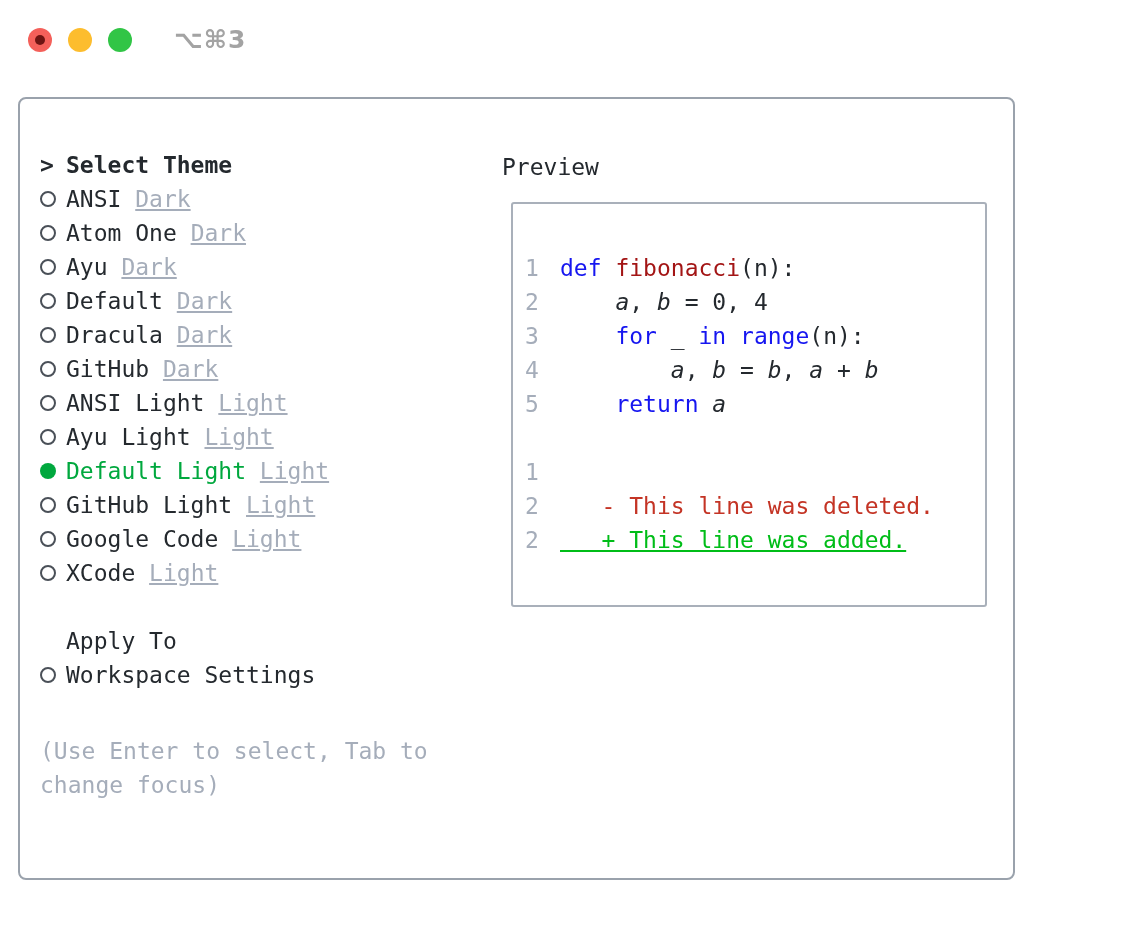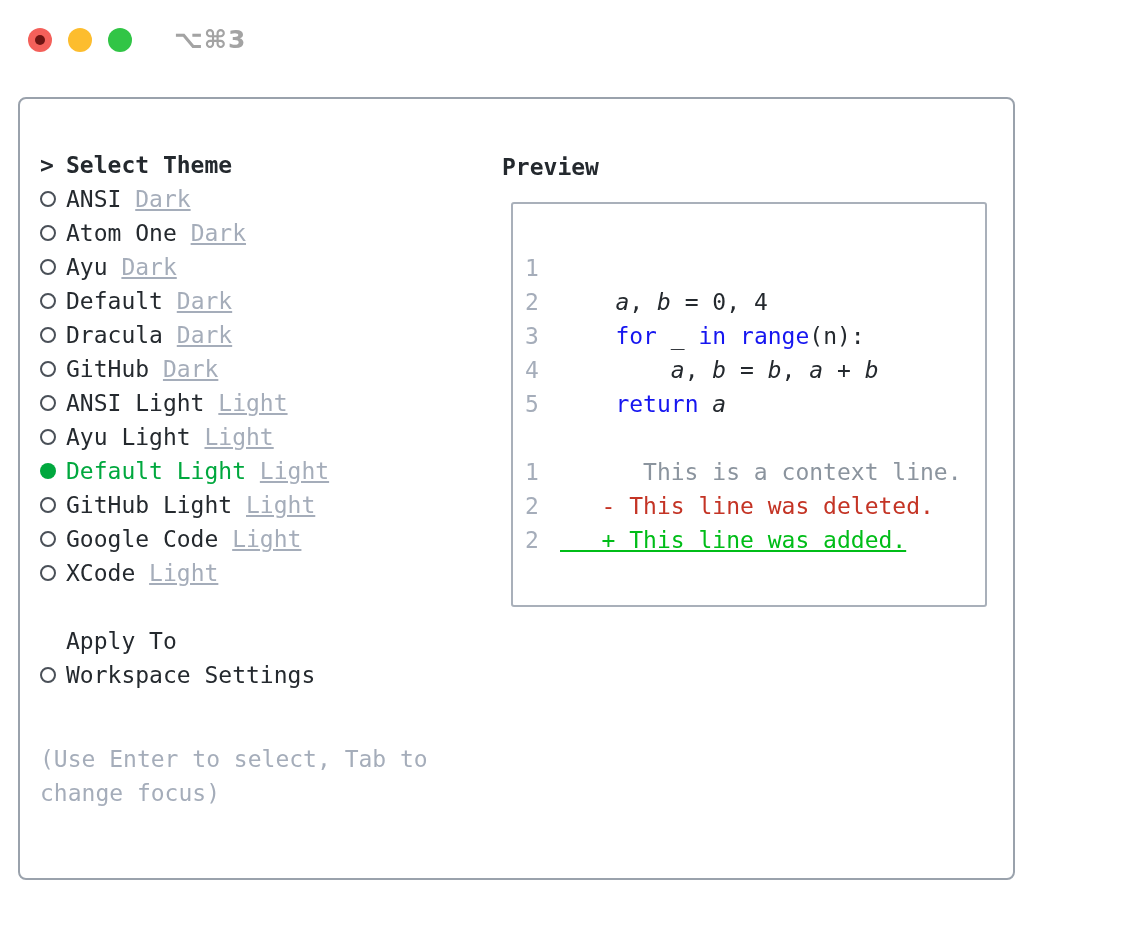--- a/index.html
+++ b/index.html
@@ -31,25 +31,25 @@
   .mcol{width:26px;flex:none;display:flex;align-items:center;}
   .prompt{width:26px;flex:none;font-weight:bold;}
   .header{font-weight:bold;}
   .dot{width:12px;height:12px;border-radius:50%;border:2px solid #4a5058;box-sizing:content-box;}
   .dot.on{width:16px;height:16px;border:none;background:var(--accent-green);}
   .label.selected{color:var(--accent-green);}
   .variant{color:var(--text-muted);margin-left:1ch;text-decoration:underline;}
   .spacer{height:34px;}
   .hint{
     color:var(--text-muted);font-size:23px;line-height:34px;max-width:412px;
-    margin-top:16px;}
+    margin-top:8px;}
   
   .preview-title{
     position:absolute;left:482px;top:51px;height:34px;line-height:34px;
-    font-size:23px;font-weight:bold;}
+    font-size:23px;font-weight:normal;}
   .preview-box{
     position:absolute;left:491px;top:103px;width:476px;height:405px;
     border:2px solid var(--border-inner);border-radius:3px;box-sizing:border-box;
     padding:47px 0 0 12px;overflow:hidden;}
   .pline{height:34px;display:flex;align-items:center;font-size:23px;}
   .ln{width:35px;flex:none;color:var(--text-muted);}
   .lc{white-space:pre;}
   .tk-plain{color:var(--text-primary);}
   .tk-var{color:var(--text-primary);font-style:italic;}
   .tk-keyword{color:var(--keyword-blue);}
@@ -102,20 +102,21 @@
           <div class="row"><span class="mcol"><span class="dot"></span></span><span class="label">Workspace Settings</span></div>
         </div>
       <div class="spacer"></div>
       <div class="hint">(Use Enter to select, Tab to change focus)</div>
     </div>
 
     <div class="preview-title">Preview</div>
     <div class="preview-box" id="preview-code">
         <div class="pline">
           <span class="ln">1</span>
+          <span class="lc"><span class="tk-keyword">def</span><span class="tk-plain"> </span><span class="tk-func">fibonacci</span><span class="tk-plain">(n):</span></span>
         </div>
         <div class="pline">
           <span class="ln">2</span>
           <span class="lc"><span class="tk-plain">    </span><span class="tk-var">a</span><span class="tk-plain">, </span><span class="tk-var">b</span><span class="tk-plain"> = 0, 4</span></span>
         </div>
         <div class="pline">
           <span class="ln">3</span>
           <span class="lc"><span class="tk-plain">    </span><span class="tk-keyword">for</span><span class="tk-plain"> _ </span><span class="tk-keyword">in</span><span class="tk-plain"> </span><span class="tk-keyword">range</span><span class="tk-plain">(n):</span></span>
         </div>
         <div class="pline">
@@ -125,21 +126,20 @@
         <div class="pline">
           <span class="ln">5</span>
           <span class="lc"><span class="tk-plain">    </span><span class="tk-keyword">return</span><span class="tk-plain"> </span><span class="tk-var">a</span></span>
         </div>
         <div class="pline">
           <span class="ln"></span>
           <span class="lc"></span>
         </div>
         <div class="pline">
           <span class="ln">1</span>
-          <span class="lc"><span class="tk-context">      This is a context line.</span></span>
         </div>
         <div class="pline">
           <span class="ln">2</span>
           <span class="lc"><span class="tk-removed">   - This line was deleted.</span></span>
         </div>
         <div class="pline">
           <span class="ln">2</span>
           <span class="lc"><span class="tk-added">   + This line was added.</span></span>
         </div>
       </div>

